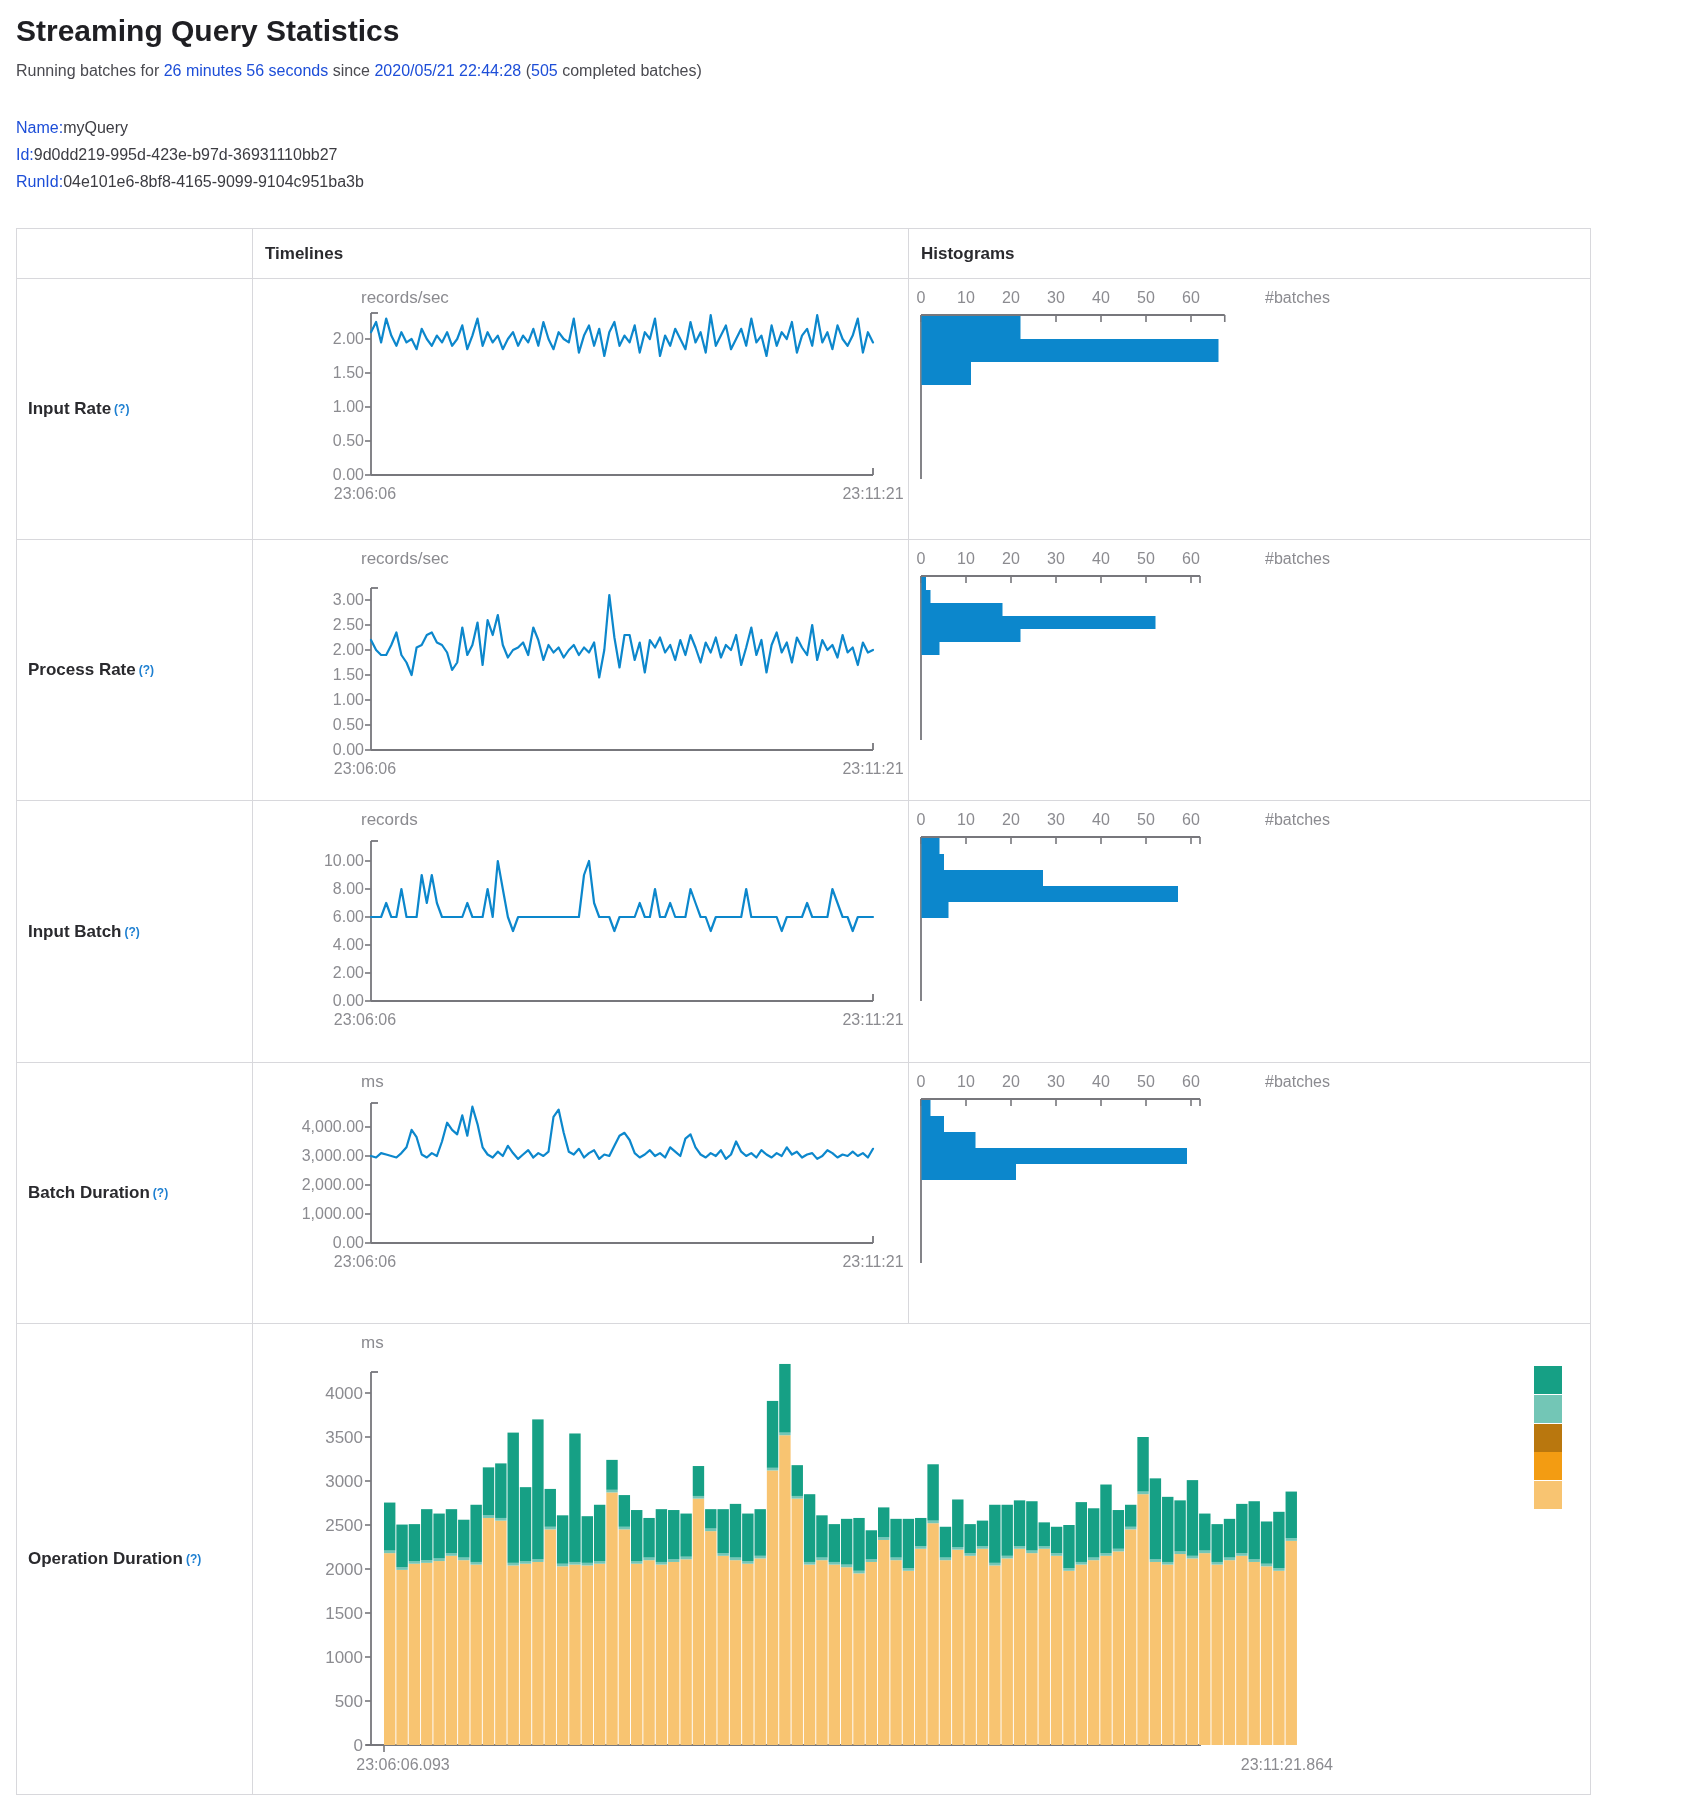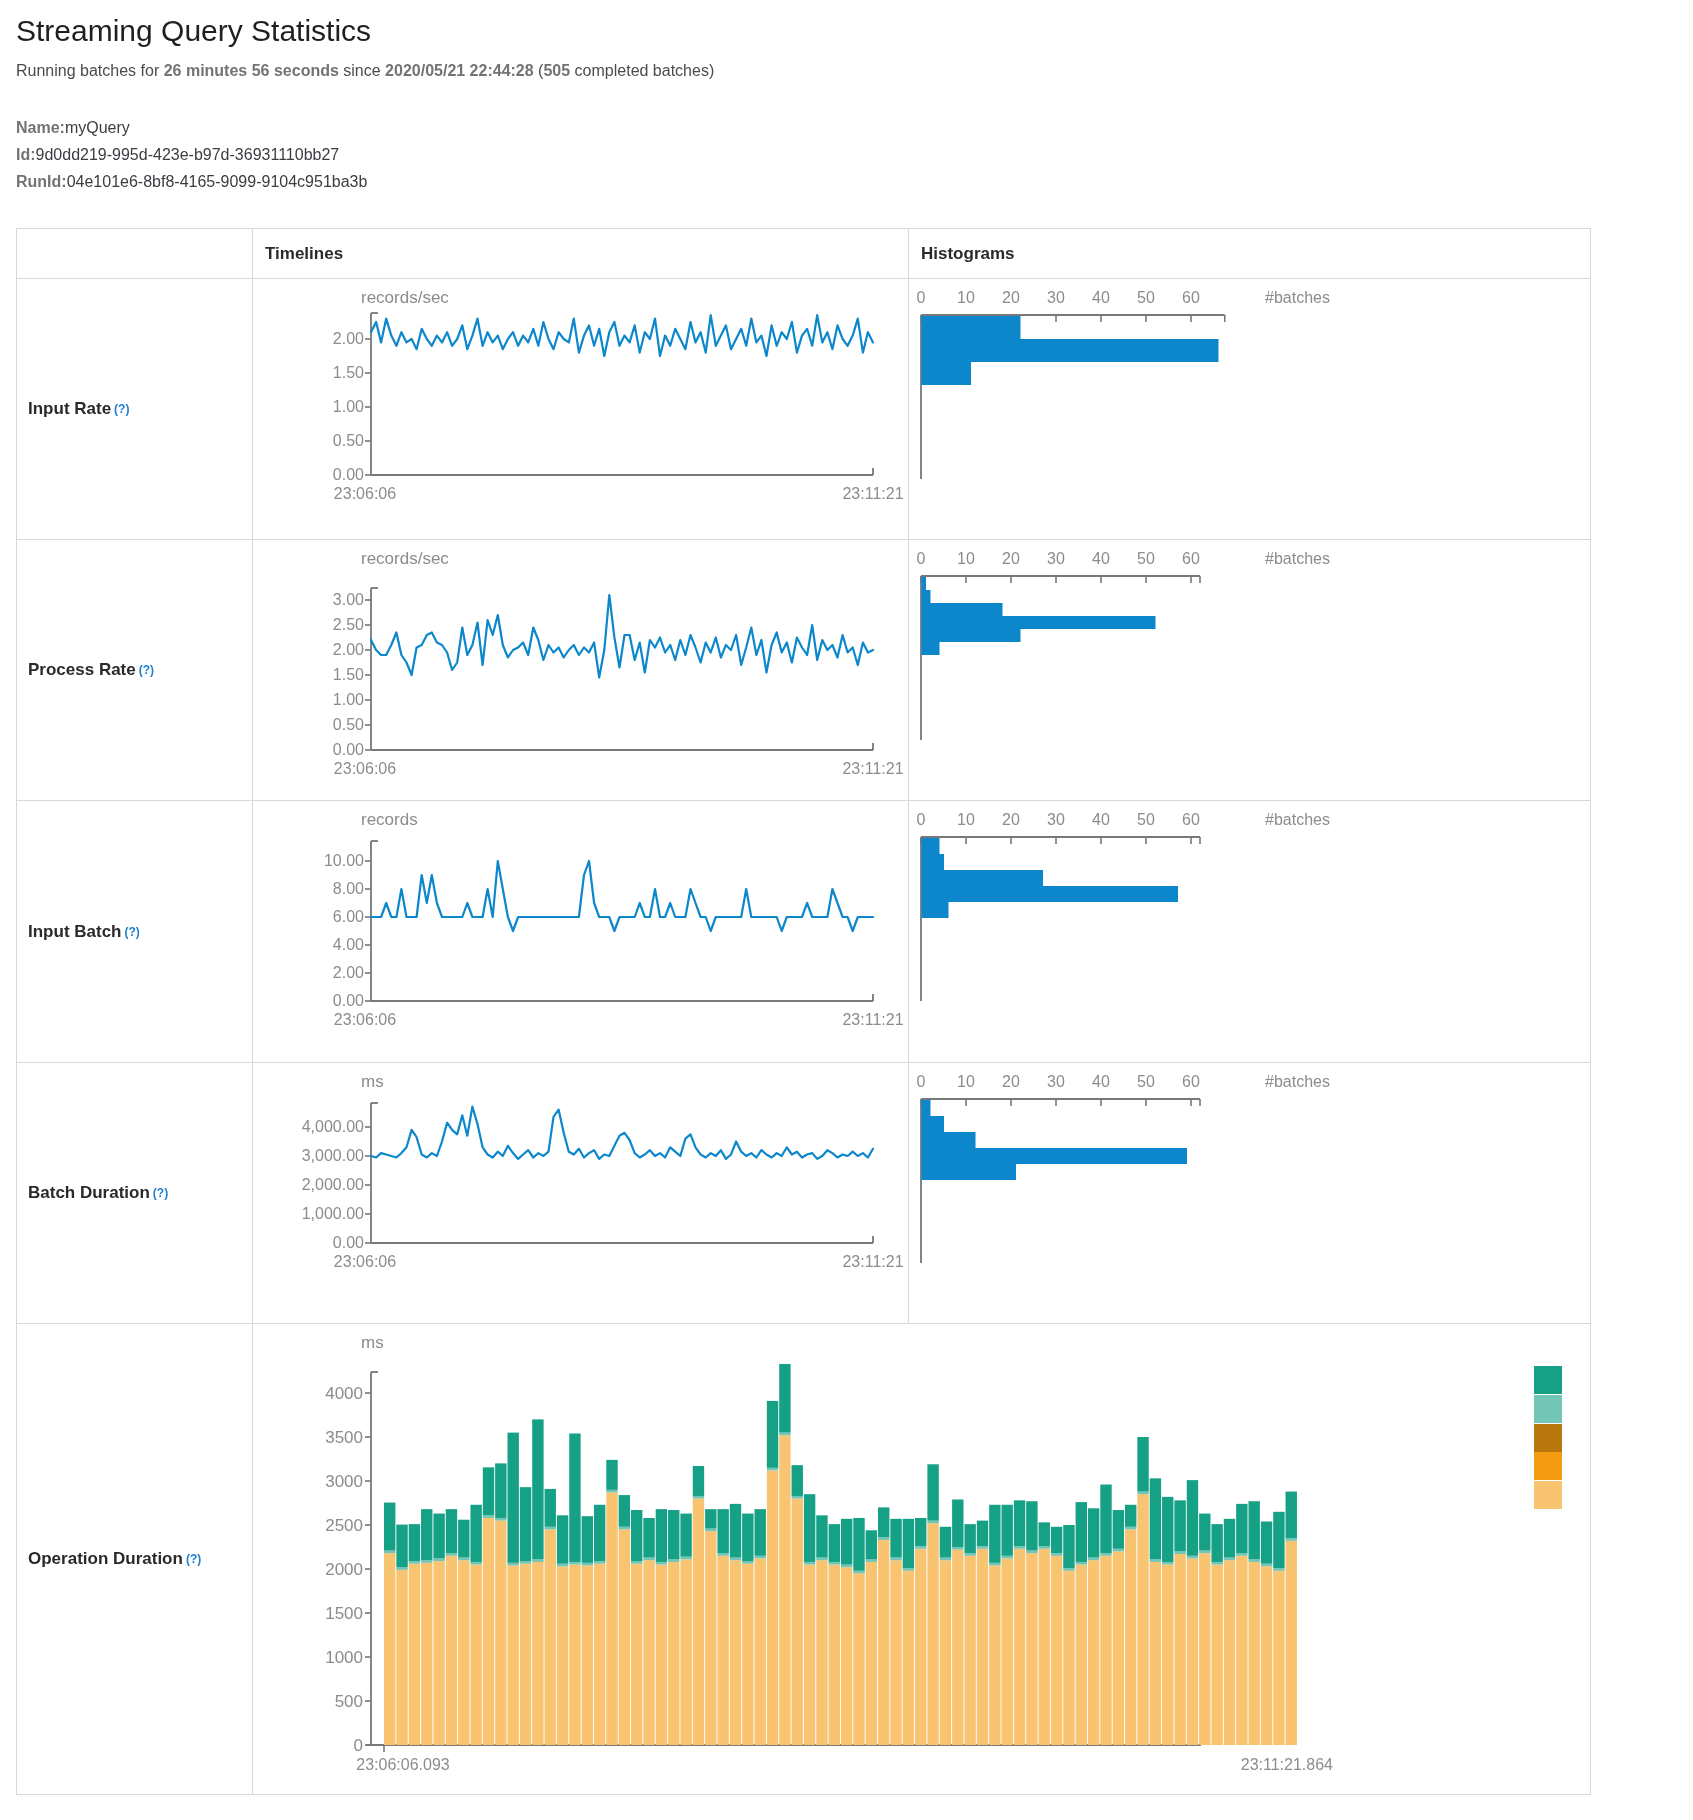--- a/index.html
+++ b/index.html
@@ -1,20 +1,20 @@
 <!DOCTYPE html>
 <html><head>
 <meta charset="utf-8">
 <style>
   html,body{margin:0;padding:0;background:#ffffff;}
   body{width:1693px;height:1820px;position:relative;font-family:"Liberation Sans",sans-serif;color:#212126;overflow:hidden;}
   .abs{position:absolute;}
-  h1{font-size:30px;font-weight:400;margin:0;color:#1f1f23;}
+  h1{font-size:30px;font-weight:700;margin:0;color:#1f1f23;}
   .subtitle{font-size:16px;color:#4a4a50;margin:0;}
-  .subtitle b,.meta b{color:#737373;font-weight:700;}
+  .subtitle b,.meta b{color:#1d4ed8;font-weight:400;}
   .meta{font-size:16px;color:#3c3c42;}
   .meta b{}
   .stat-table{position:absolute;left:16px;top:228px;width:1573px;height:1565px;border:1px solid #d8d8dc;display:grid;grid-template-columns:236px 656px 681px;grid-template-rows:50px 261px 261px 262px 261px 470px;}
   .cell{border-right:1px solid #d8d8dc;border-bottom:1px solid #d8d8dc;box-sizing:border-box;position:relative;text-align:right;}
   .cell.last-col{border-right:none;}
   .cell.last-row{border-bottom:none;}
   .hcell{display:flex;align-items:center;padding-left:12px;font-size:17px;font-weight:700;color:#2a2a2e;}
   .label-cell{display:flex;align-items:center;padding-left:11px;font-size:17px;font-weight:700;color:#2a2a2e;}
   .label-cell sup{color:#1d7fd1;font-size:12px;font-weight:700;margin-left:3px;}
   .span2{grid-column:2 / span 2;}

